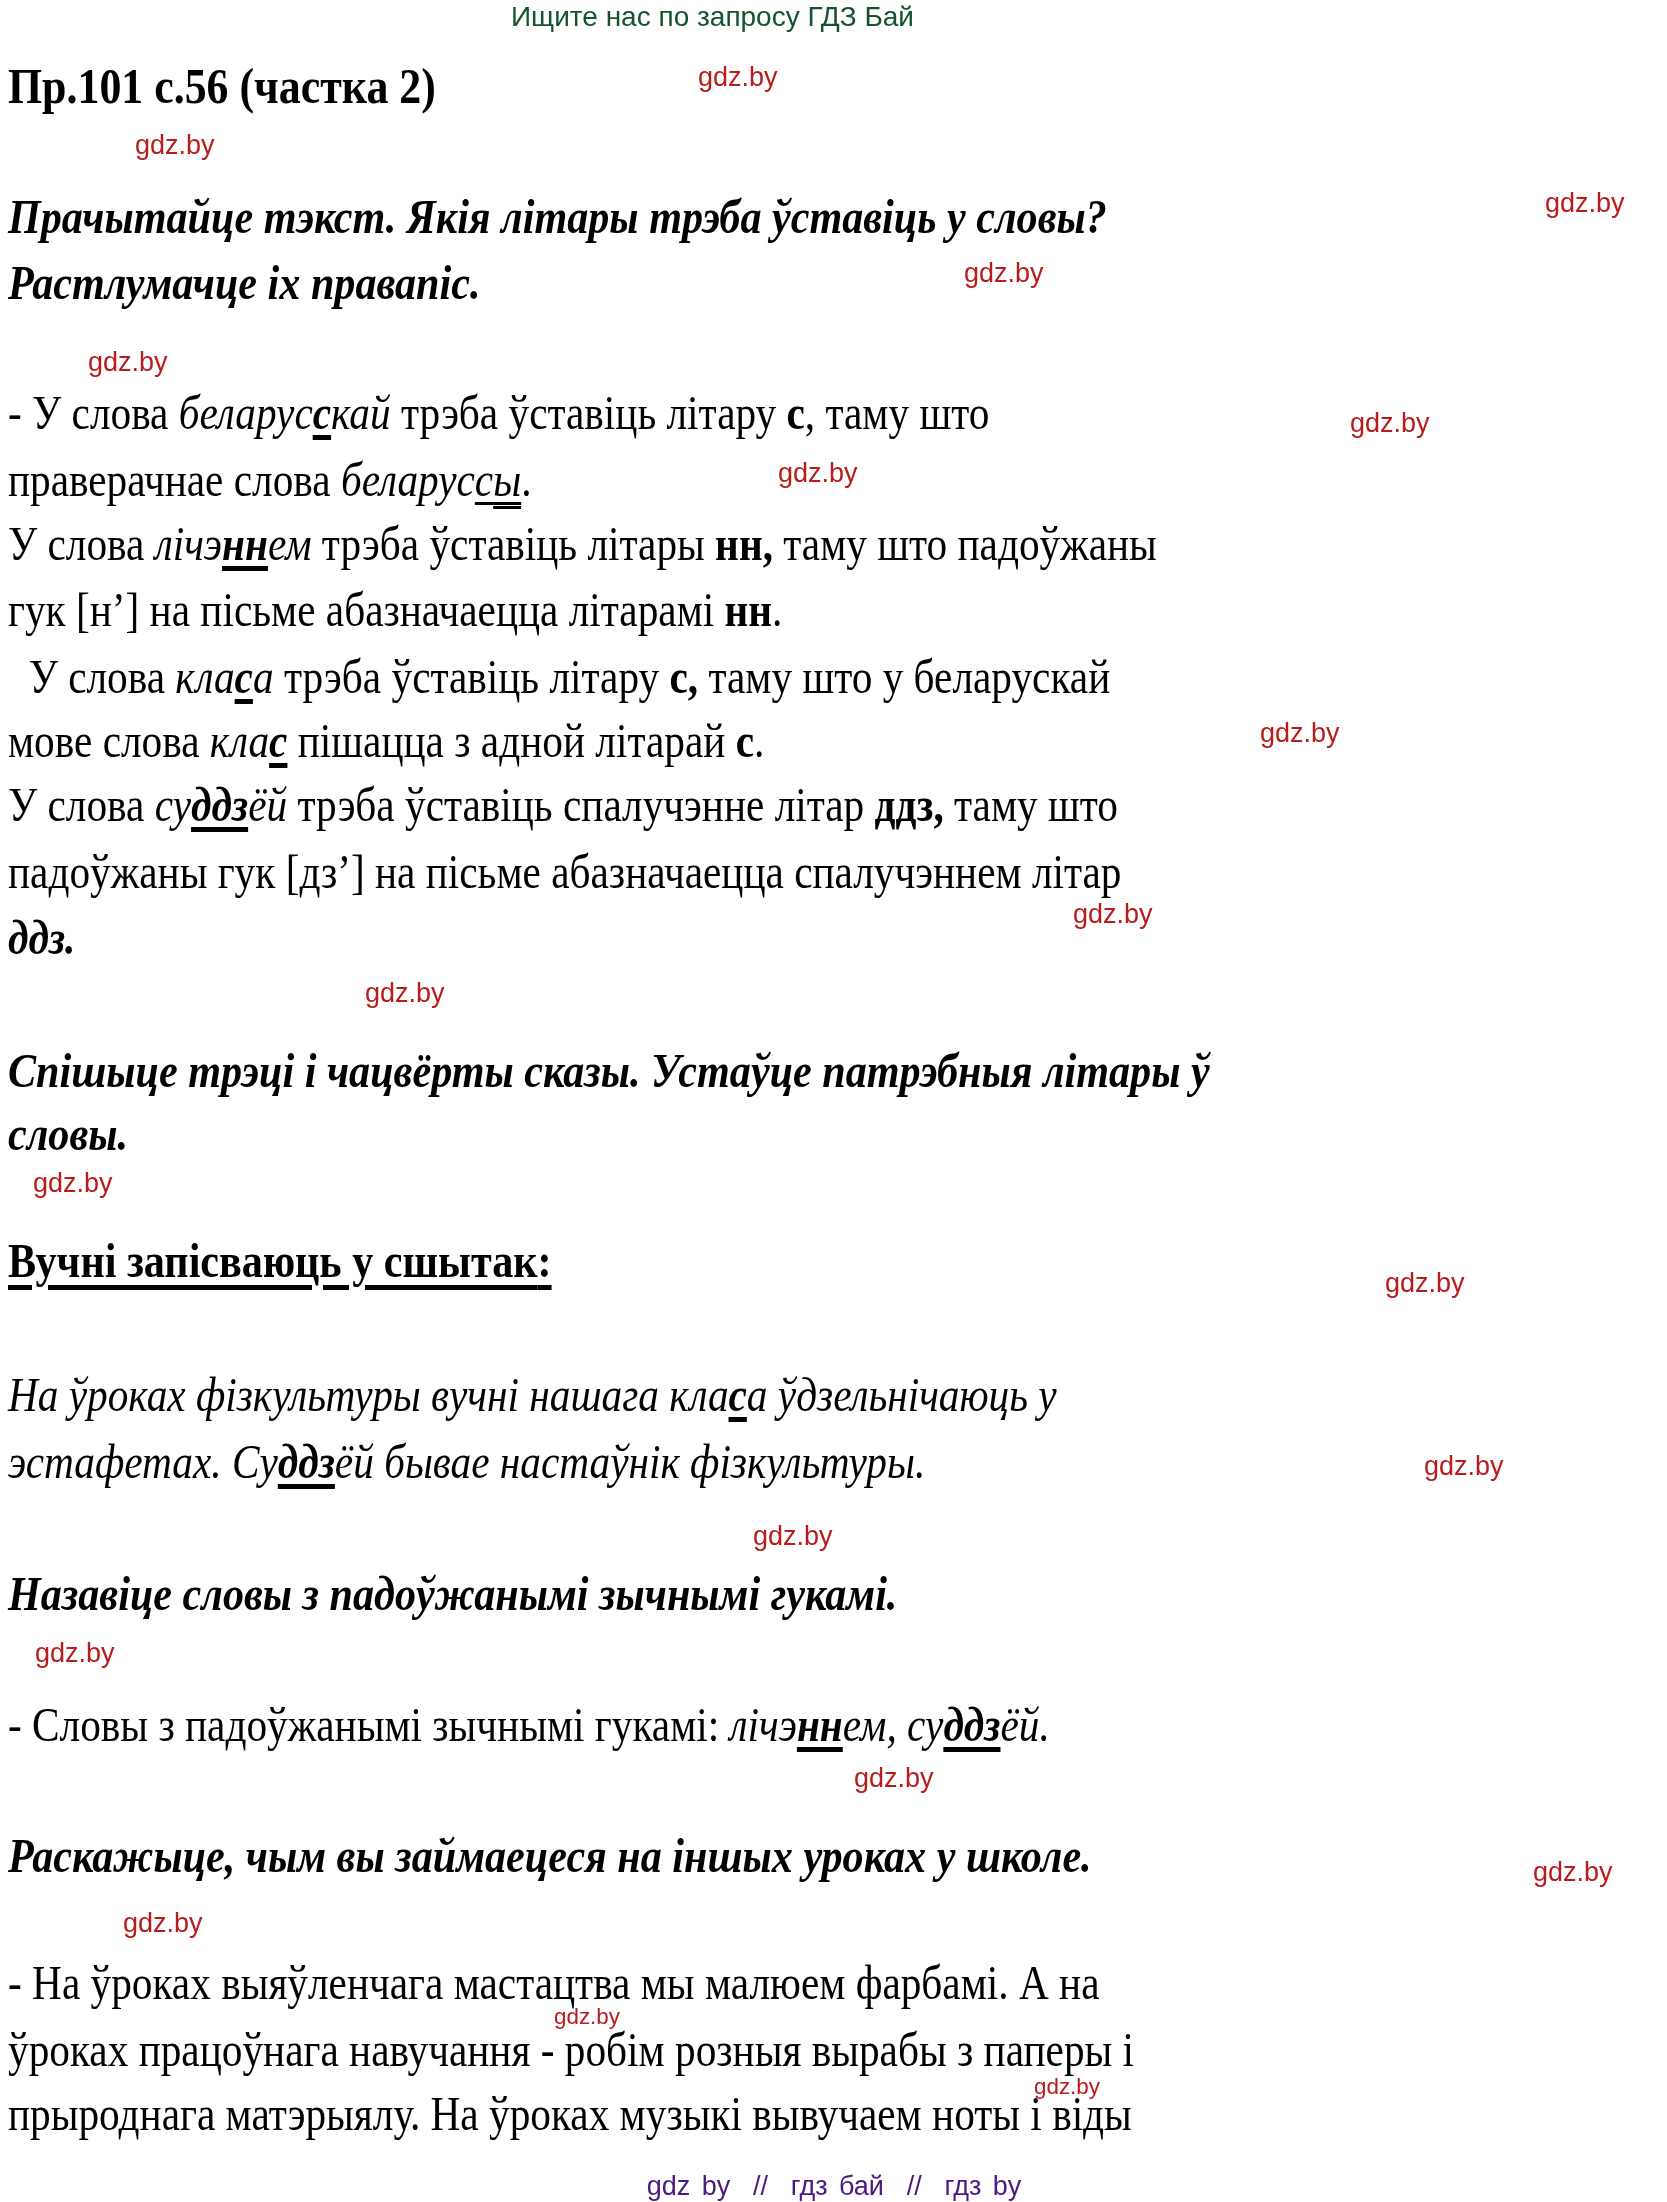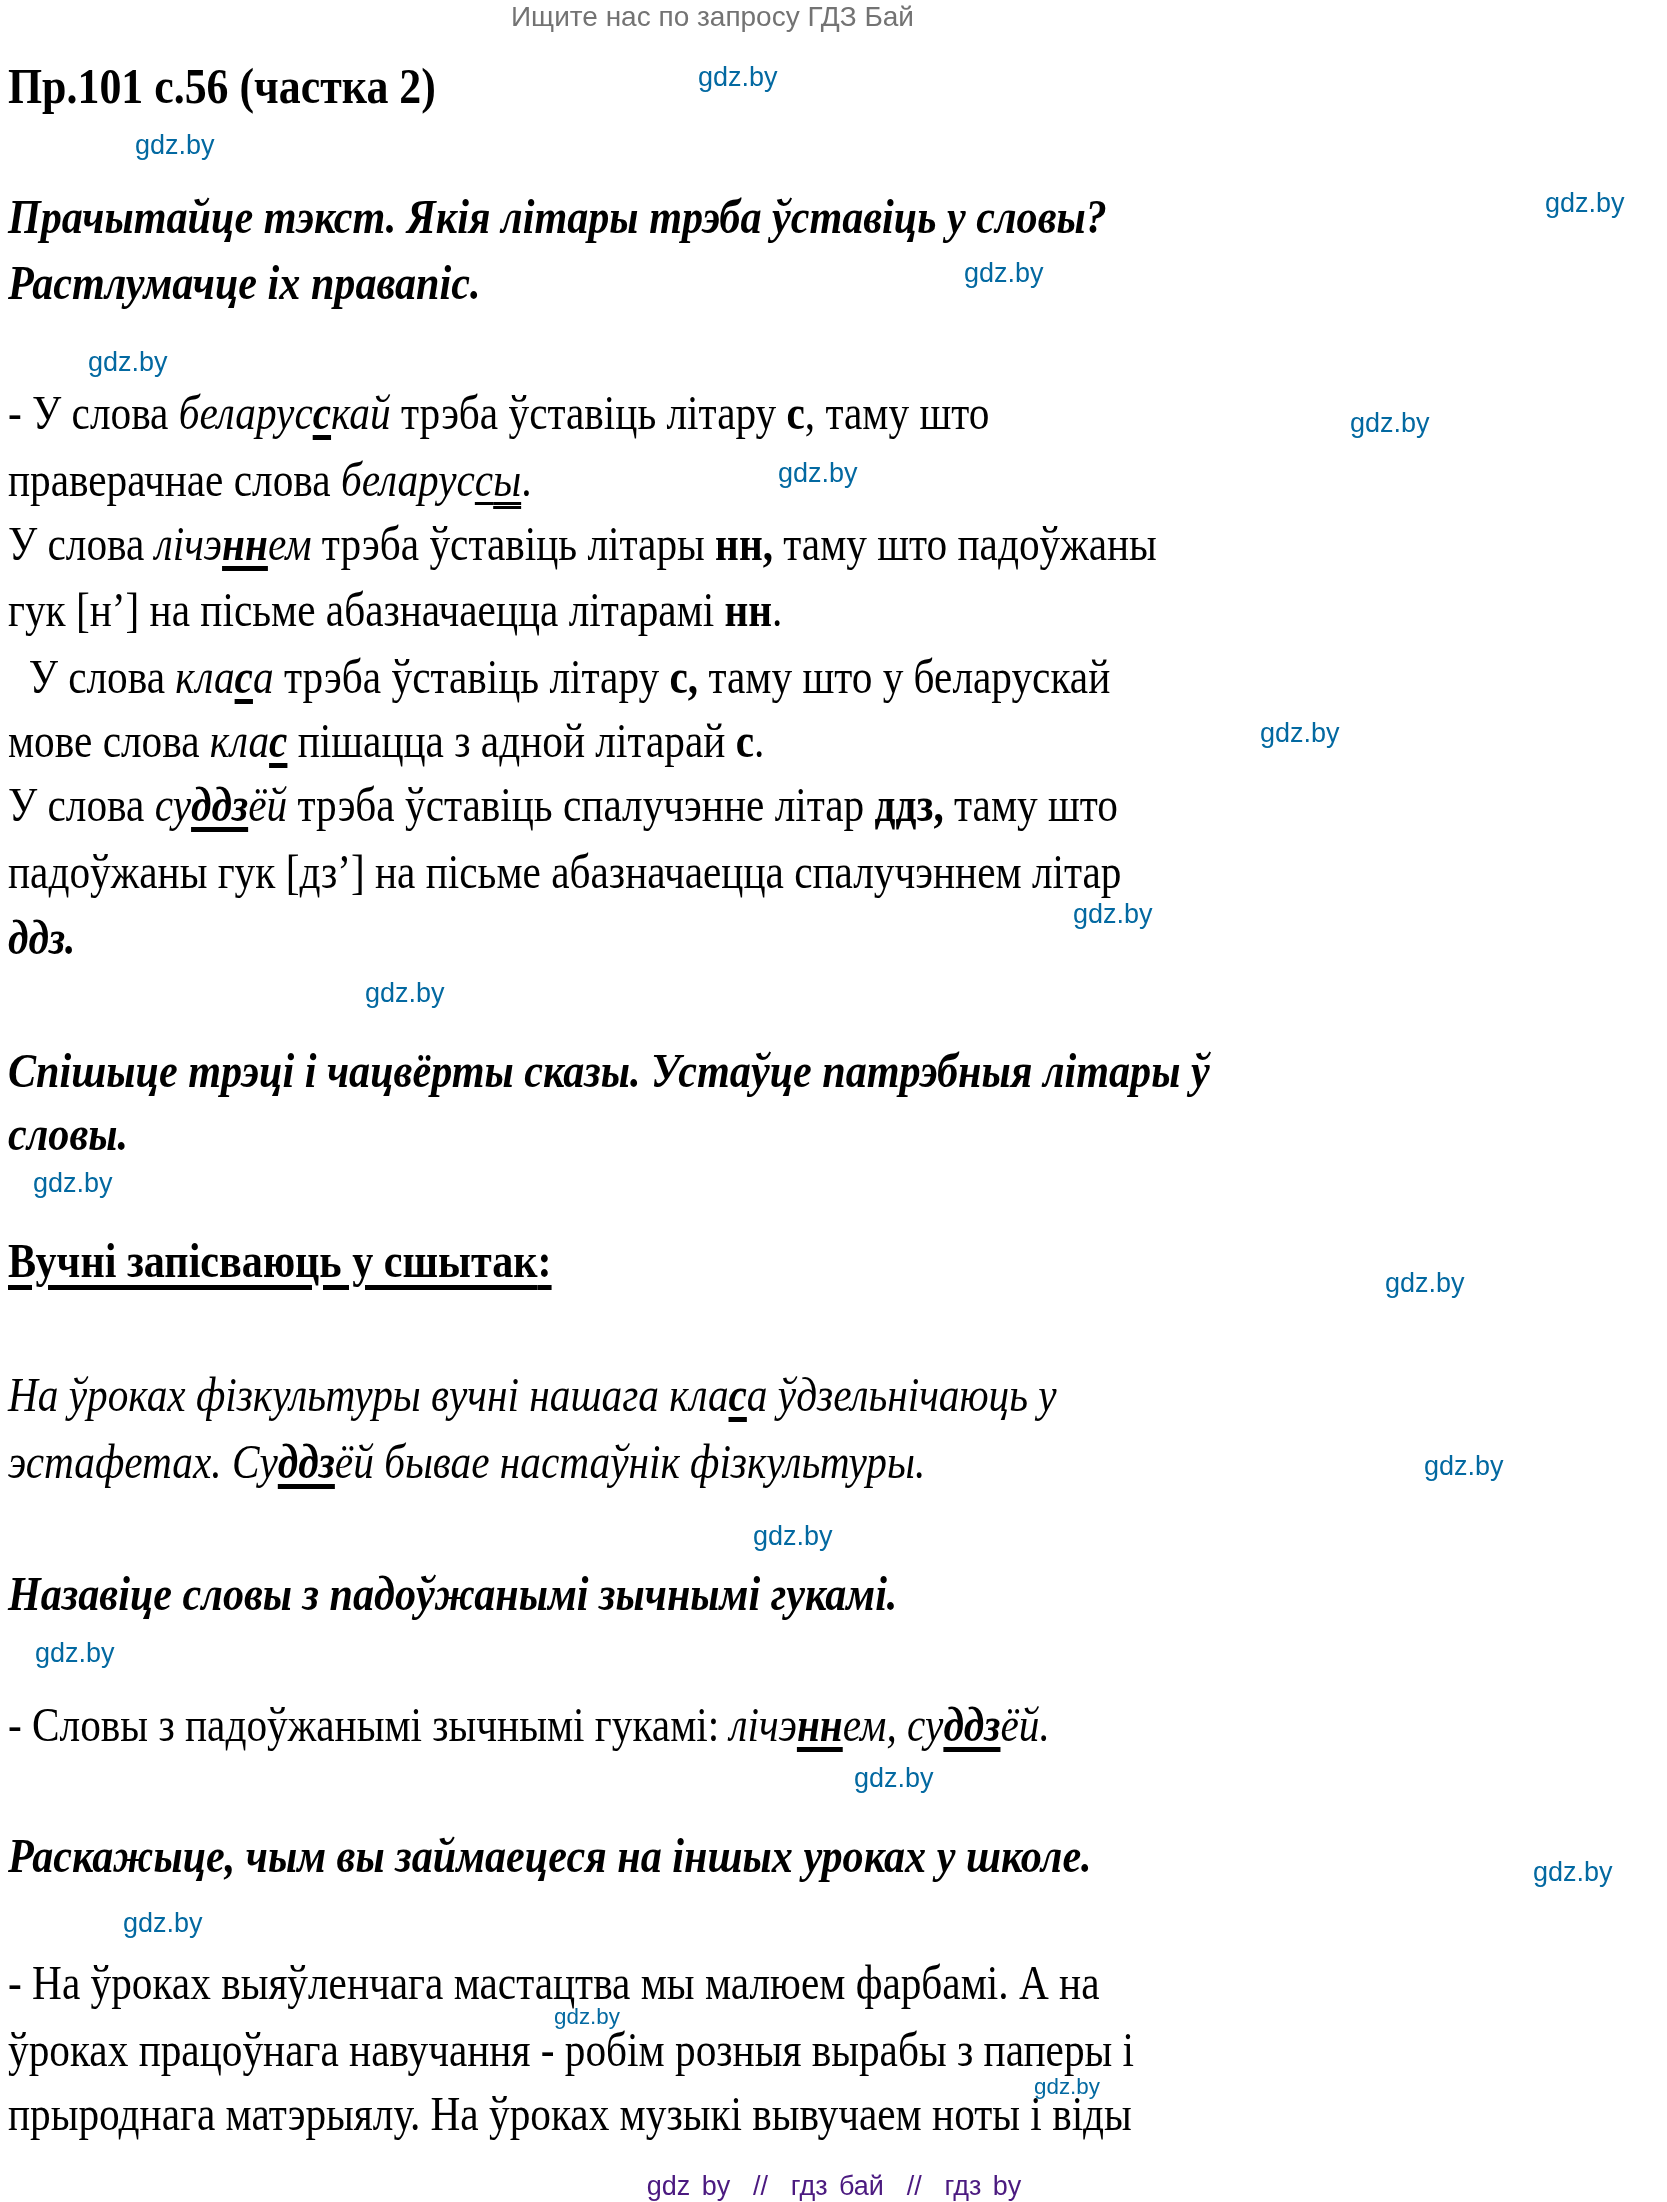--- a/index.html
+++ b/index.html
@@ -1,20 +1,20 @@
 <!DOCTYPE html>
 <html><head>
 <meta charset="utf-8">
 <style>
   html, body { margin:0; padding:0; background:#ffffff; }
   body { width:1668px; height:2202px; position:relative; overflow:hidden; font-family:"Liberation Serif", serif; color:#000; }
   .abs { position:absolute; white-space:nowrap; }
-  .top-banner { left:0; width:1425px; text-align:center; top:0; font-family:"Liberation Sans", sans-serif; font-size:28px; color:#737373; line-height:33px; }
+  .top-banner { left:0; width:1425px; text-align:center; top:0; font-family:"Liberation Sans", sans-serif; font-size:28px; color:#14532d; line-height:33px; }
   .title { left:7.8px; top:57px; font-size:51px; font-weight:bold; line-height:59px; transform:scaleX(0.86); transform-origin:left; }
-  .wm { font-family:"Liberation Sans", sans-serif; font-size:27px; color:#0369a1; line-height:31px; }
+  .wm { font-family:"Liberation Sans", sans-serif; font-size:27px; color:#b91c1c; line-height:31px; }
   .wm-small { font-size:22.4px; }
   .instr { left:7.8px; font-size:49px; font-weight:bold; font-style:italic; line-height:59px; transform-origin:left; }
   .line { left:7.8px; font-size:48px; line-height:59px; transform-origin:left; }
   .it { font-style:italic; }
   .b { font-weight:bold; }
   .u { text-decoration:underline; text-decoration-thickness:4.9px; text-underline-offset:5.9px; }
   .u1 { text-decoration:underline; text-decoration-thickness:2.9px; text-underline-offset:5.9px; }
   .u2 { text-decoration:underline double; text-decoration-thickness:2.9px; text-underline-offset:5.9px; }
   .heading-u { left:7.8px; top:1231px; font-size:49px; font-weight:bold; line-height:59px; text-decoration:underline; text-decoration-thickness:4.9px; text-underline-offset:7.8px; transform:scaleX(0.86); transform-origin:left; }
   .footer { left:0; width:1668px; text-align:center; top:2171px; font-family:"Liberation Sans", sans-serif; font-size:27px; color:#4b1a80; line-height:31px; word-spacing:3.9px; }

